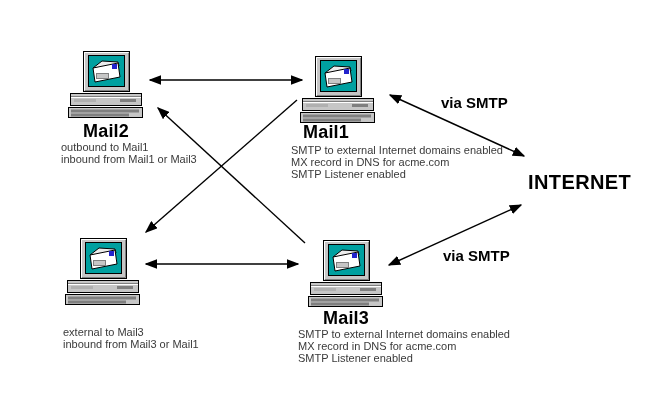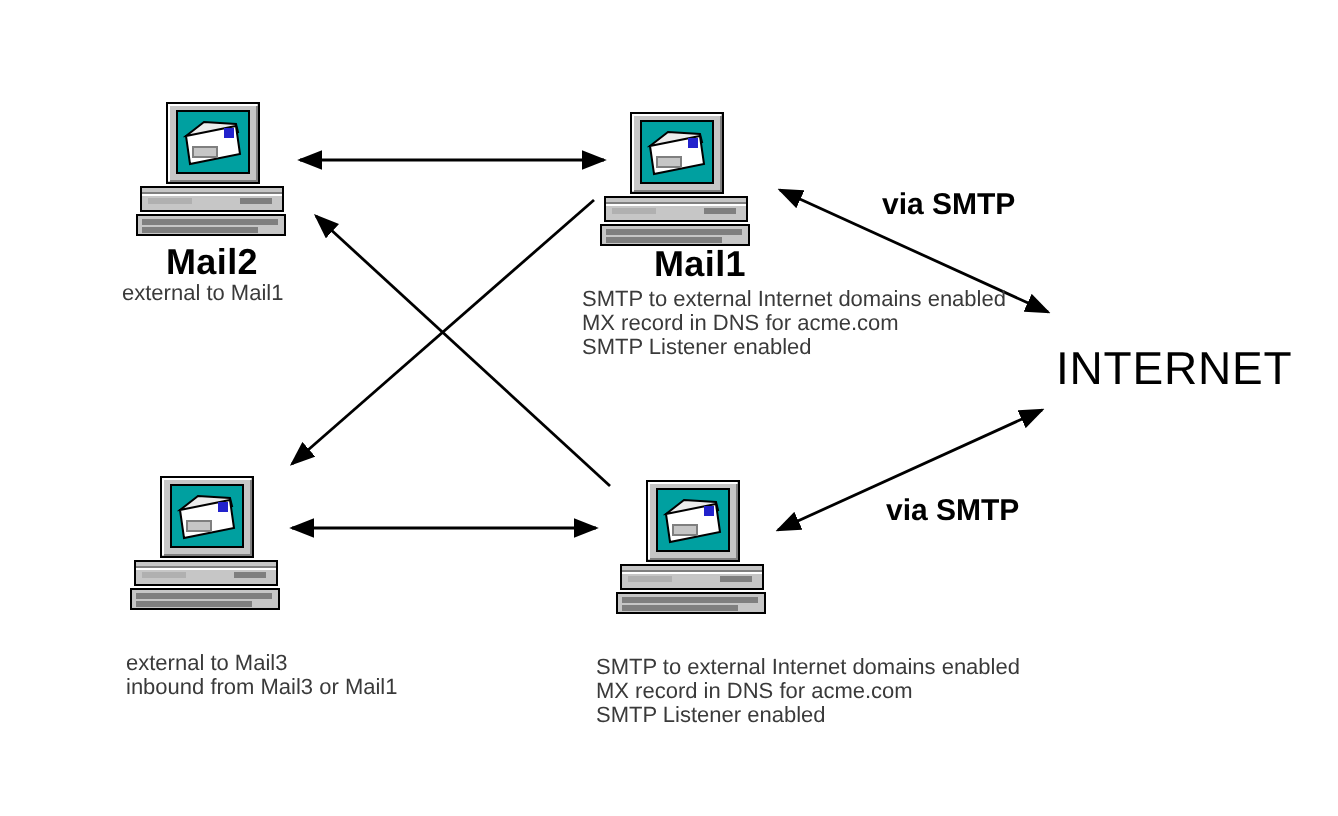--- a/index.html
+++ b/index.html
@@ -9,21 +9,21 @@
   }
   .arrows{position:absolute;left:0;top:0;width:669px;height:408px;}
   .arrows line{stroke:var(--line,#000);stroke-width:1.4;}
   .abs{position:absolute;}
   .node-label{
     font-size:18px;font-weight:bold;color:#000;text-align:center;width:76px;
     letter-spacing:0.2px;
   }
   .node-desc{font-size:11px;line-height:12px;color:#3a3a3a;white-space:nowrap;}
   .via-smtp{font-size:15px;font-weight:bold;color:#000;white-space:nowrap;}
-  .internet-label{font-size:23px;font-weight:normal;color:#000;letter-spacing:0.4px;white-space:nowrap;text-align:center;}
+  .internet-label{font-size:20px;font-weight:bold;color:#000;letter-spacing:0.4px;white-space:nowrap;text-align:center;}
   .icon-slot{display:block;width:76px;height:68px;}
 </style>
 </head>
 <body>
 
 <div class="canvas">
 
   <svg class="arrows">
     <defs>
       <marker id="ah" markerWidth="9" markerHeight="7" refX="8" refY="3.5" orient="auto-start-reverse" markerUnits="strokeWidth">
@@ -59,21 +59,22 @@
     <rect x="6" y="48" width="22" height="3" fill="#b0b0b0"></rect>
 
     <rect x="0.5" y="56.5" width="74" height="10" fill="var(--chassis)" stroke="#000"></rect>
     <rect x="3" y="58.5" width="68" height="3" fill="var(--shadow)"></rect>
     <rect x="3" y="62.5" width="58" height="3" fill="var(--shadow)"></rect>
   </svg>
 </span>
   </div>
   <div class="abs node-label" style="left:68px;top:121px;">Mail2</div>
   <div class="abs node-desc" style="left:61px;top:141px;">
-    <div>external to Mail1</div>
+    <div>outbound to Mail1</div>
+    <div>inbound from Mail1 or Mail3</div>
   </div>
 
   <div class="abs" style="left:300px;top:56px;">
     <span class="icon-slot">
   <svg viewBox="0 0 76 68" width="76" height="68" xmlns="http://www.w3.org/2000/svg">
 
     <rect x="15.5" y="0.5" width="46" height="40" fill="var(--chassis)" stroke="#000"></rect>
     <path d="M16.5,39.5 L16.5,1.5 L60.5,1.5" stroke="#fff" fill="none"></path>
     <path d="M17,39.5 L60.5,39.5 L60.5,2" stroke="var(--shadow)" fill="none"></path>
     <rect x="20.5" y="4.5" width="36" height="31" fill="var(--screen)" stroke="#000"></rect>
@@ -88,21 +89,21 @@
     <line x1="3" y1="46.5" x2="73" y2="46.5" stroke="#fff"></line>
     <rect x="52" y="48" width="16" height="3" fill="var(--shadow)"></rect>
     <rect x="6" y="48" width="22" height="3" fill="#b0b0b0"></rect>
 
     <rect x="0.5" y="56.5" width="74" height="10" fill="var(--chassis)" stroke="#000"></rect>
     <rect x="3" y="58.5" width="68" height="3" fill="var(--shadow)"></rect>
     <rect x="3" y="62.5" width="58" height="3" fill="var(--shadow)"></rect>
   </svg>
 </span>
   </div>
-  <div class="abs node-label" style="left:312px;top:122px;">Mail1</div>
+  <div class="abs node-label" style="left:288px;top:122px;">Mail1</div>
   <div class="abs node-desc" style="left:291px;top:144px;">
     <div>SMTP to external Internet domains enabled</div>
     <div>MX record in DNS for acme.com</div>
     <div>SMTP Listener enabled</div>
   </div>
 
   <div class="abs" style="left:65px;top:238px;">
     <span class="icon-slot">
   <svg viewBox="0 0 76 68" width="76" height="68" xmlns="http://www.w3.org/2000/svg">
 
@@ -152,20 +153,21 @@
     <line x1="3" y1="46.5" x2="73" y2="46.5" stroke="#fff"></line>
     <rect x="52" y="48" width="16" height="3" fill="var(--shadow)"></rect>
     <rect x="6" y="48" width="22" height="3" fill="#b0b0b0"></rect>
 
     <rect x="0.5" y="56.5" width="74" height="10" fill="var(--chassis)" stroke="#000"></rect>
     <rect x="3" y="58.5" width="68" height="3" fill="var(--shadow)"></rect>
     <rect x="3" y="62.5" width="58" height="3" fill="var(--shadow)"></rect>
   </svg>
 </span>
   </div>
+  <div class="abs node-label" style="left:308px;top:308px;">Mail3</div>
   <div class="abs node-desc" style="left:298px;top:328px;">
     <div>SMTP to external Internet domains enabled</div>
     <div>MX record in DNS for acme.com</div>
     <div>SMTP Listener enabled</div>
   </div>
 
   <div class="abs internet-label" style="left:528px;top:171px;">INTERNET</div>
 
   <div class="abs via-smtp" style="left:441px;top:94px;">via SMTP</div>
   <div class="abs via-smtp" style="left:443px;top:247px;">via SMTP</div>

